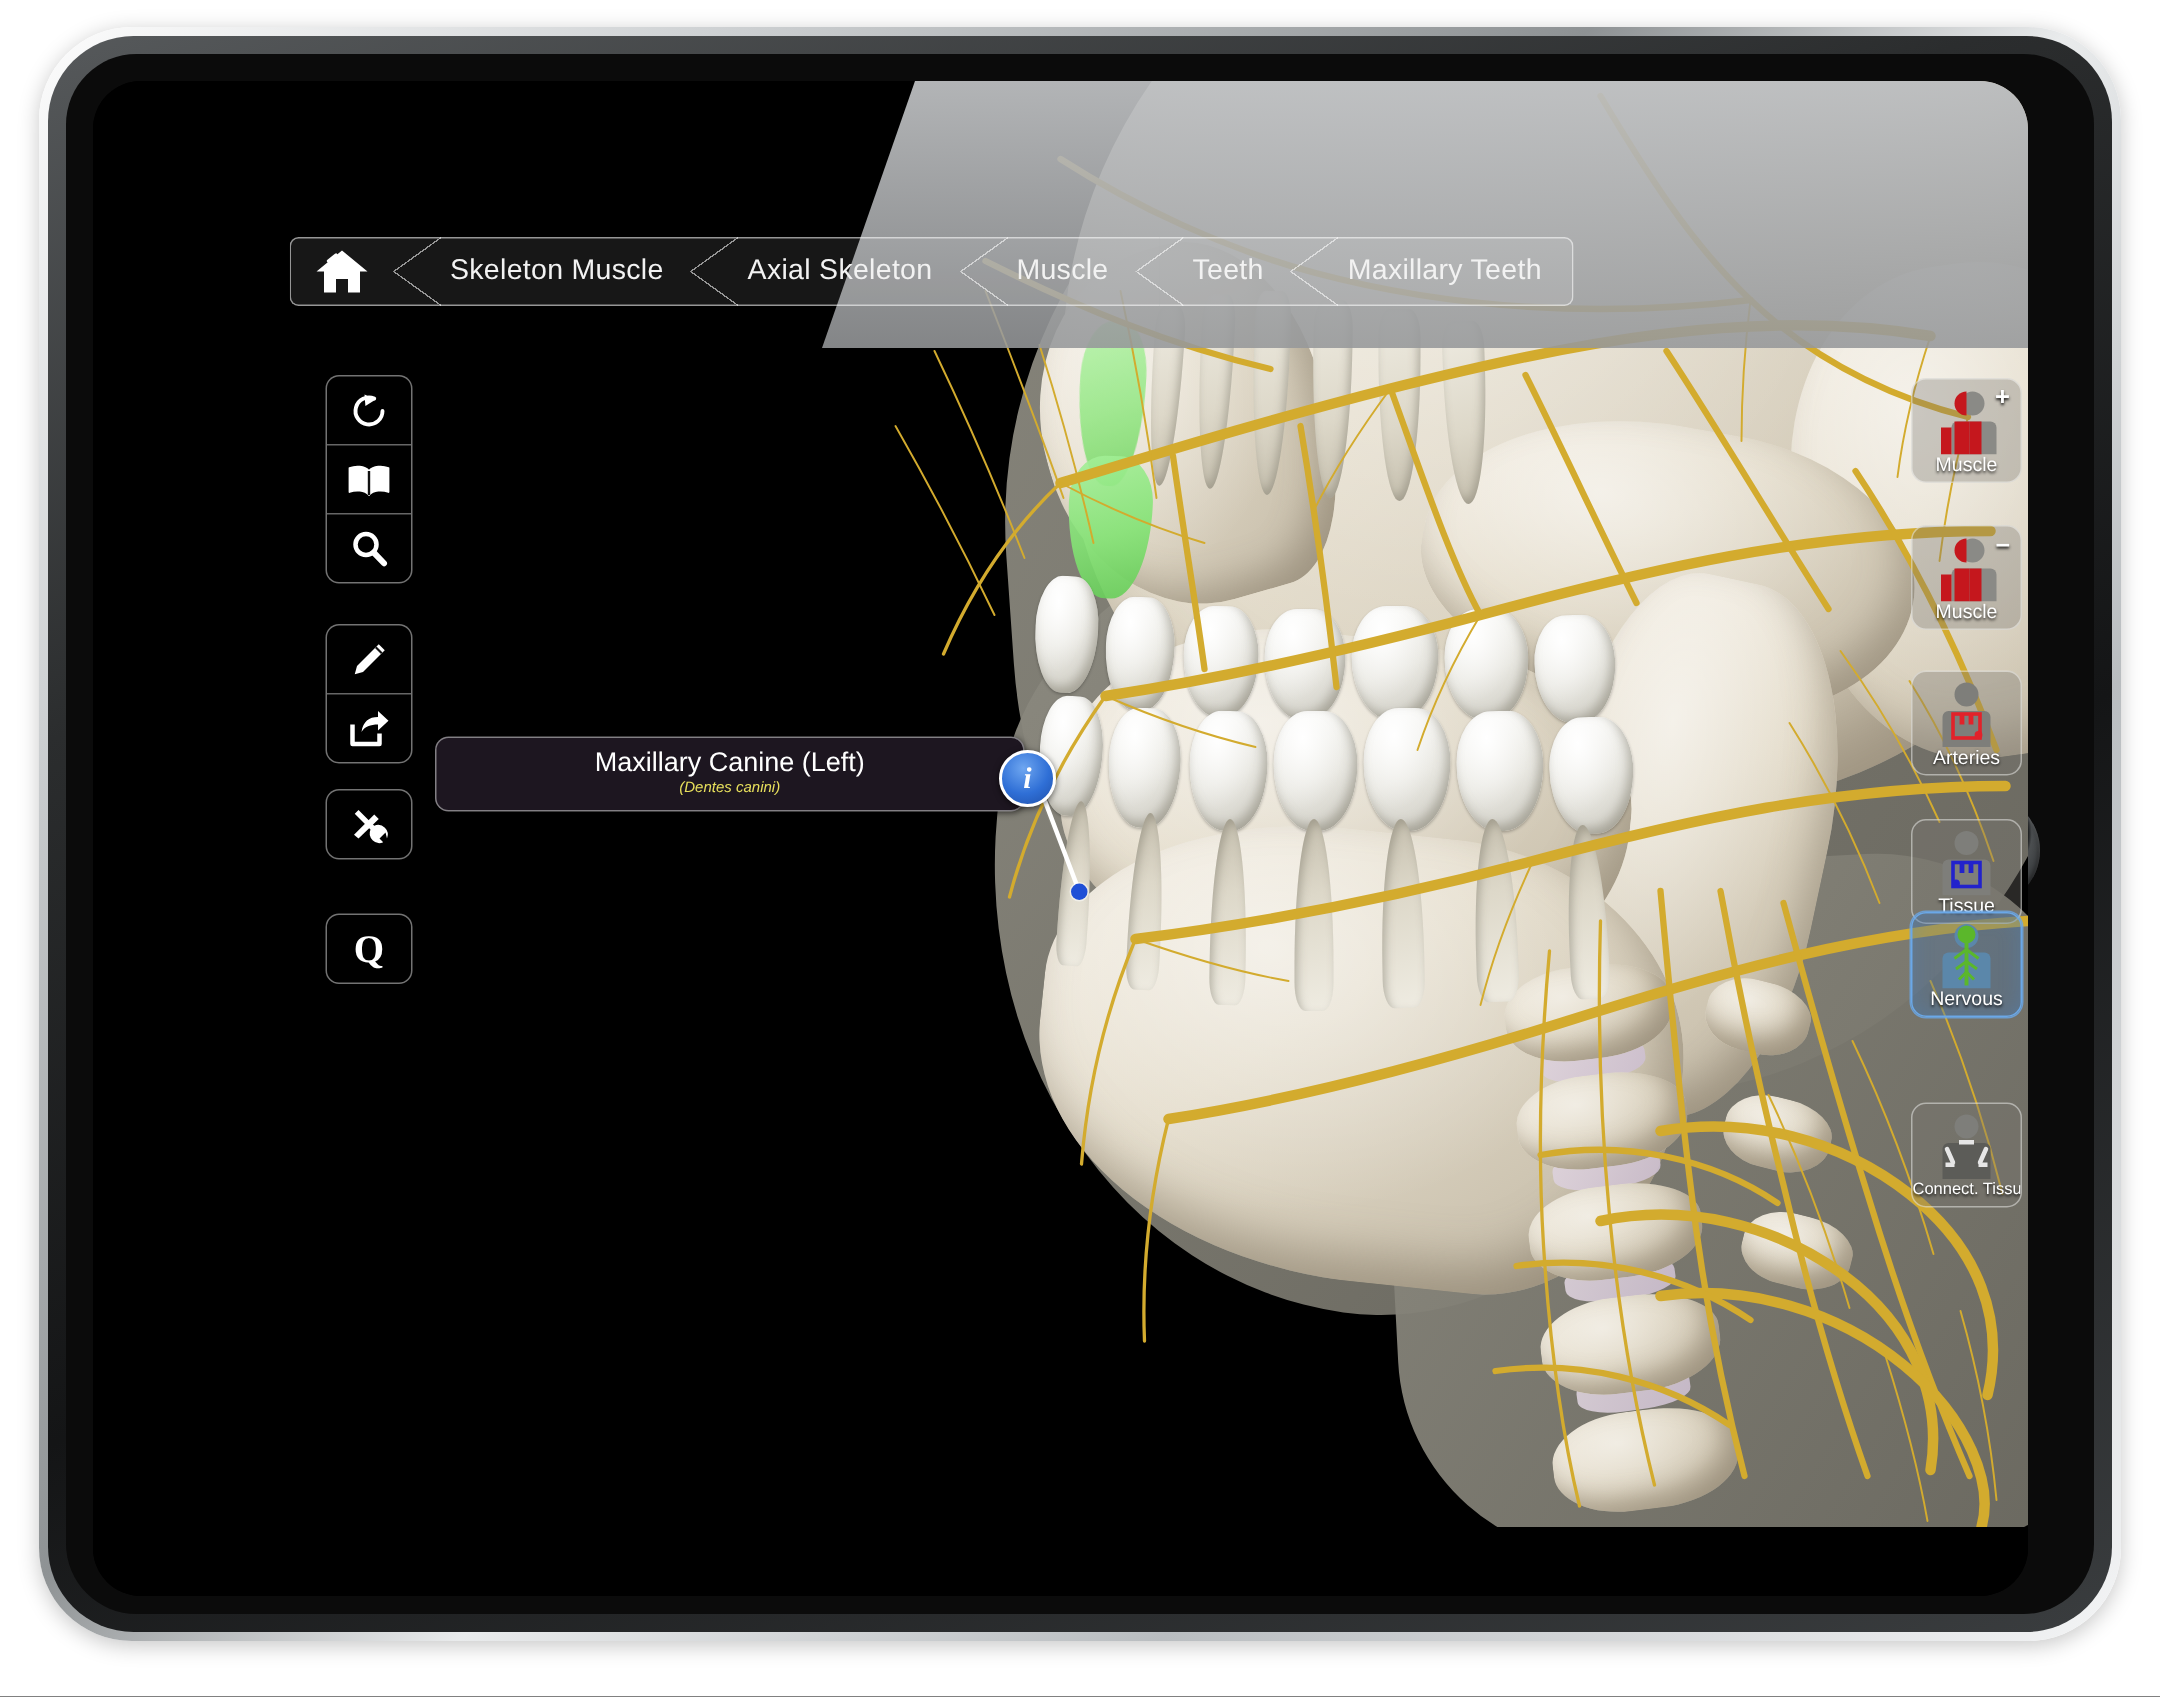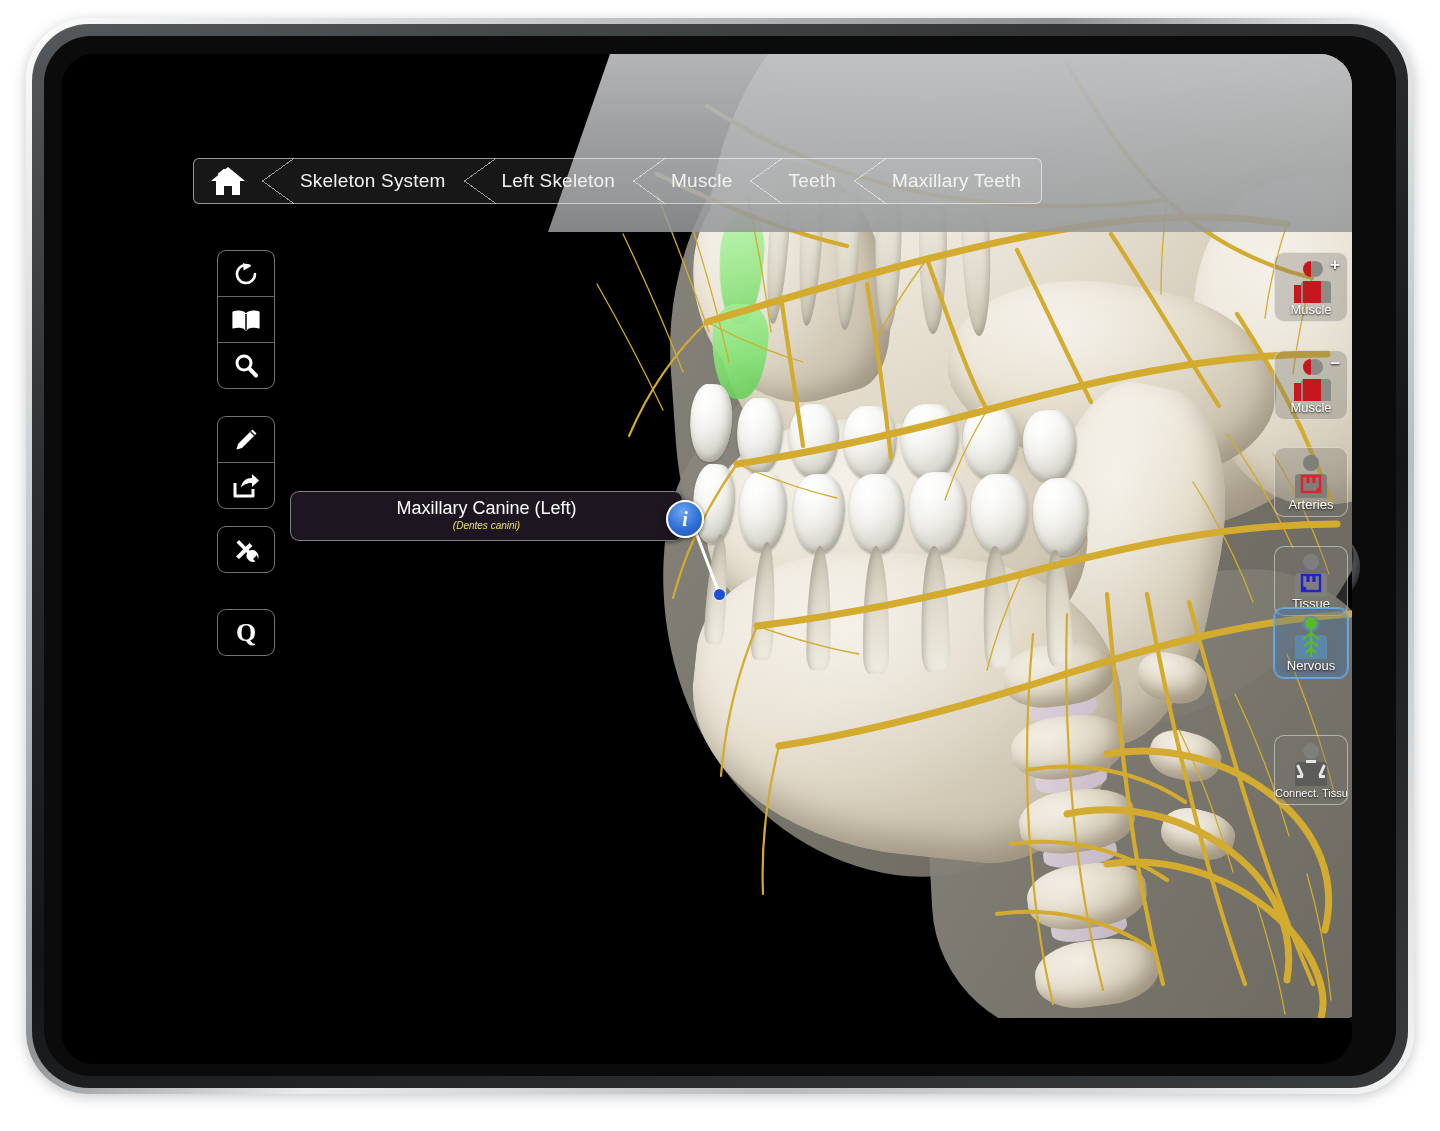--- a/index.html
+++ b/index.html
@@ -460,22 +460,22 @@
 
           <div id="gloss"></div>
 
           <nav id="breadcrumb">
             <div class="crumb first">
               <svg id="home-icon" viewBox="0 0 40 34">
                 <path d="M20 3 L37 17 L32 17 L32 31 L24 31 L24 22 L16 22 L16 31 L8 31 L8 17 L3 17 Z" fill="#ffffff"></path>
                 <path d="M11 10 L16 6" stroke="#ffffff" stroke-width="2.2" fill="none" stroke-linecap="round"></path>
               </svg>
             </div>
-            <div class="crumb">Skeleton System</div>
-            <div class="crumb">Left Skeleton</div>
+            <div class="crumb">Skeleton Muscle</div>
+            <div class="crumb">Axial Skeleton</div>
             <div class="crumb">Muscle</div>
             <div class="crumb">Teeth</div>
             <div class="crumb last">Maxillary Teeth</div>
           </nav>
 
           <div class="tool-group" id="tg-1">
             <div class="tool-btn">
               <svg width="30" height="30" viewBox="0 0 30 30">
                 <path d="M24 15 A9 9 0 1 1 18.5 6.7" fill="none" stroke="#fff" stroke-width="2.6" stroke-linecap="round"></path>
                 <path d="M12 4 L19.5 7.4 L12.6 11.6 Z" fill="#fff"></path>

